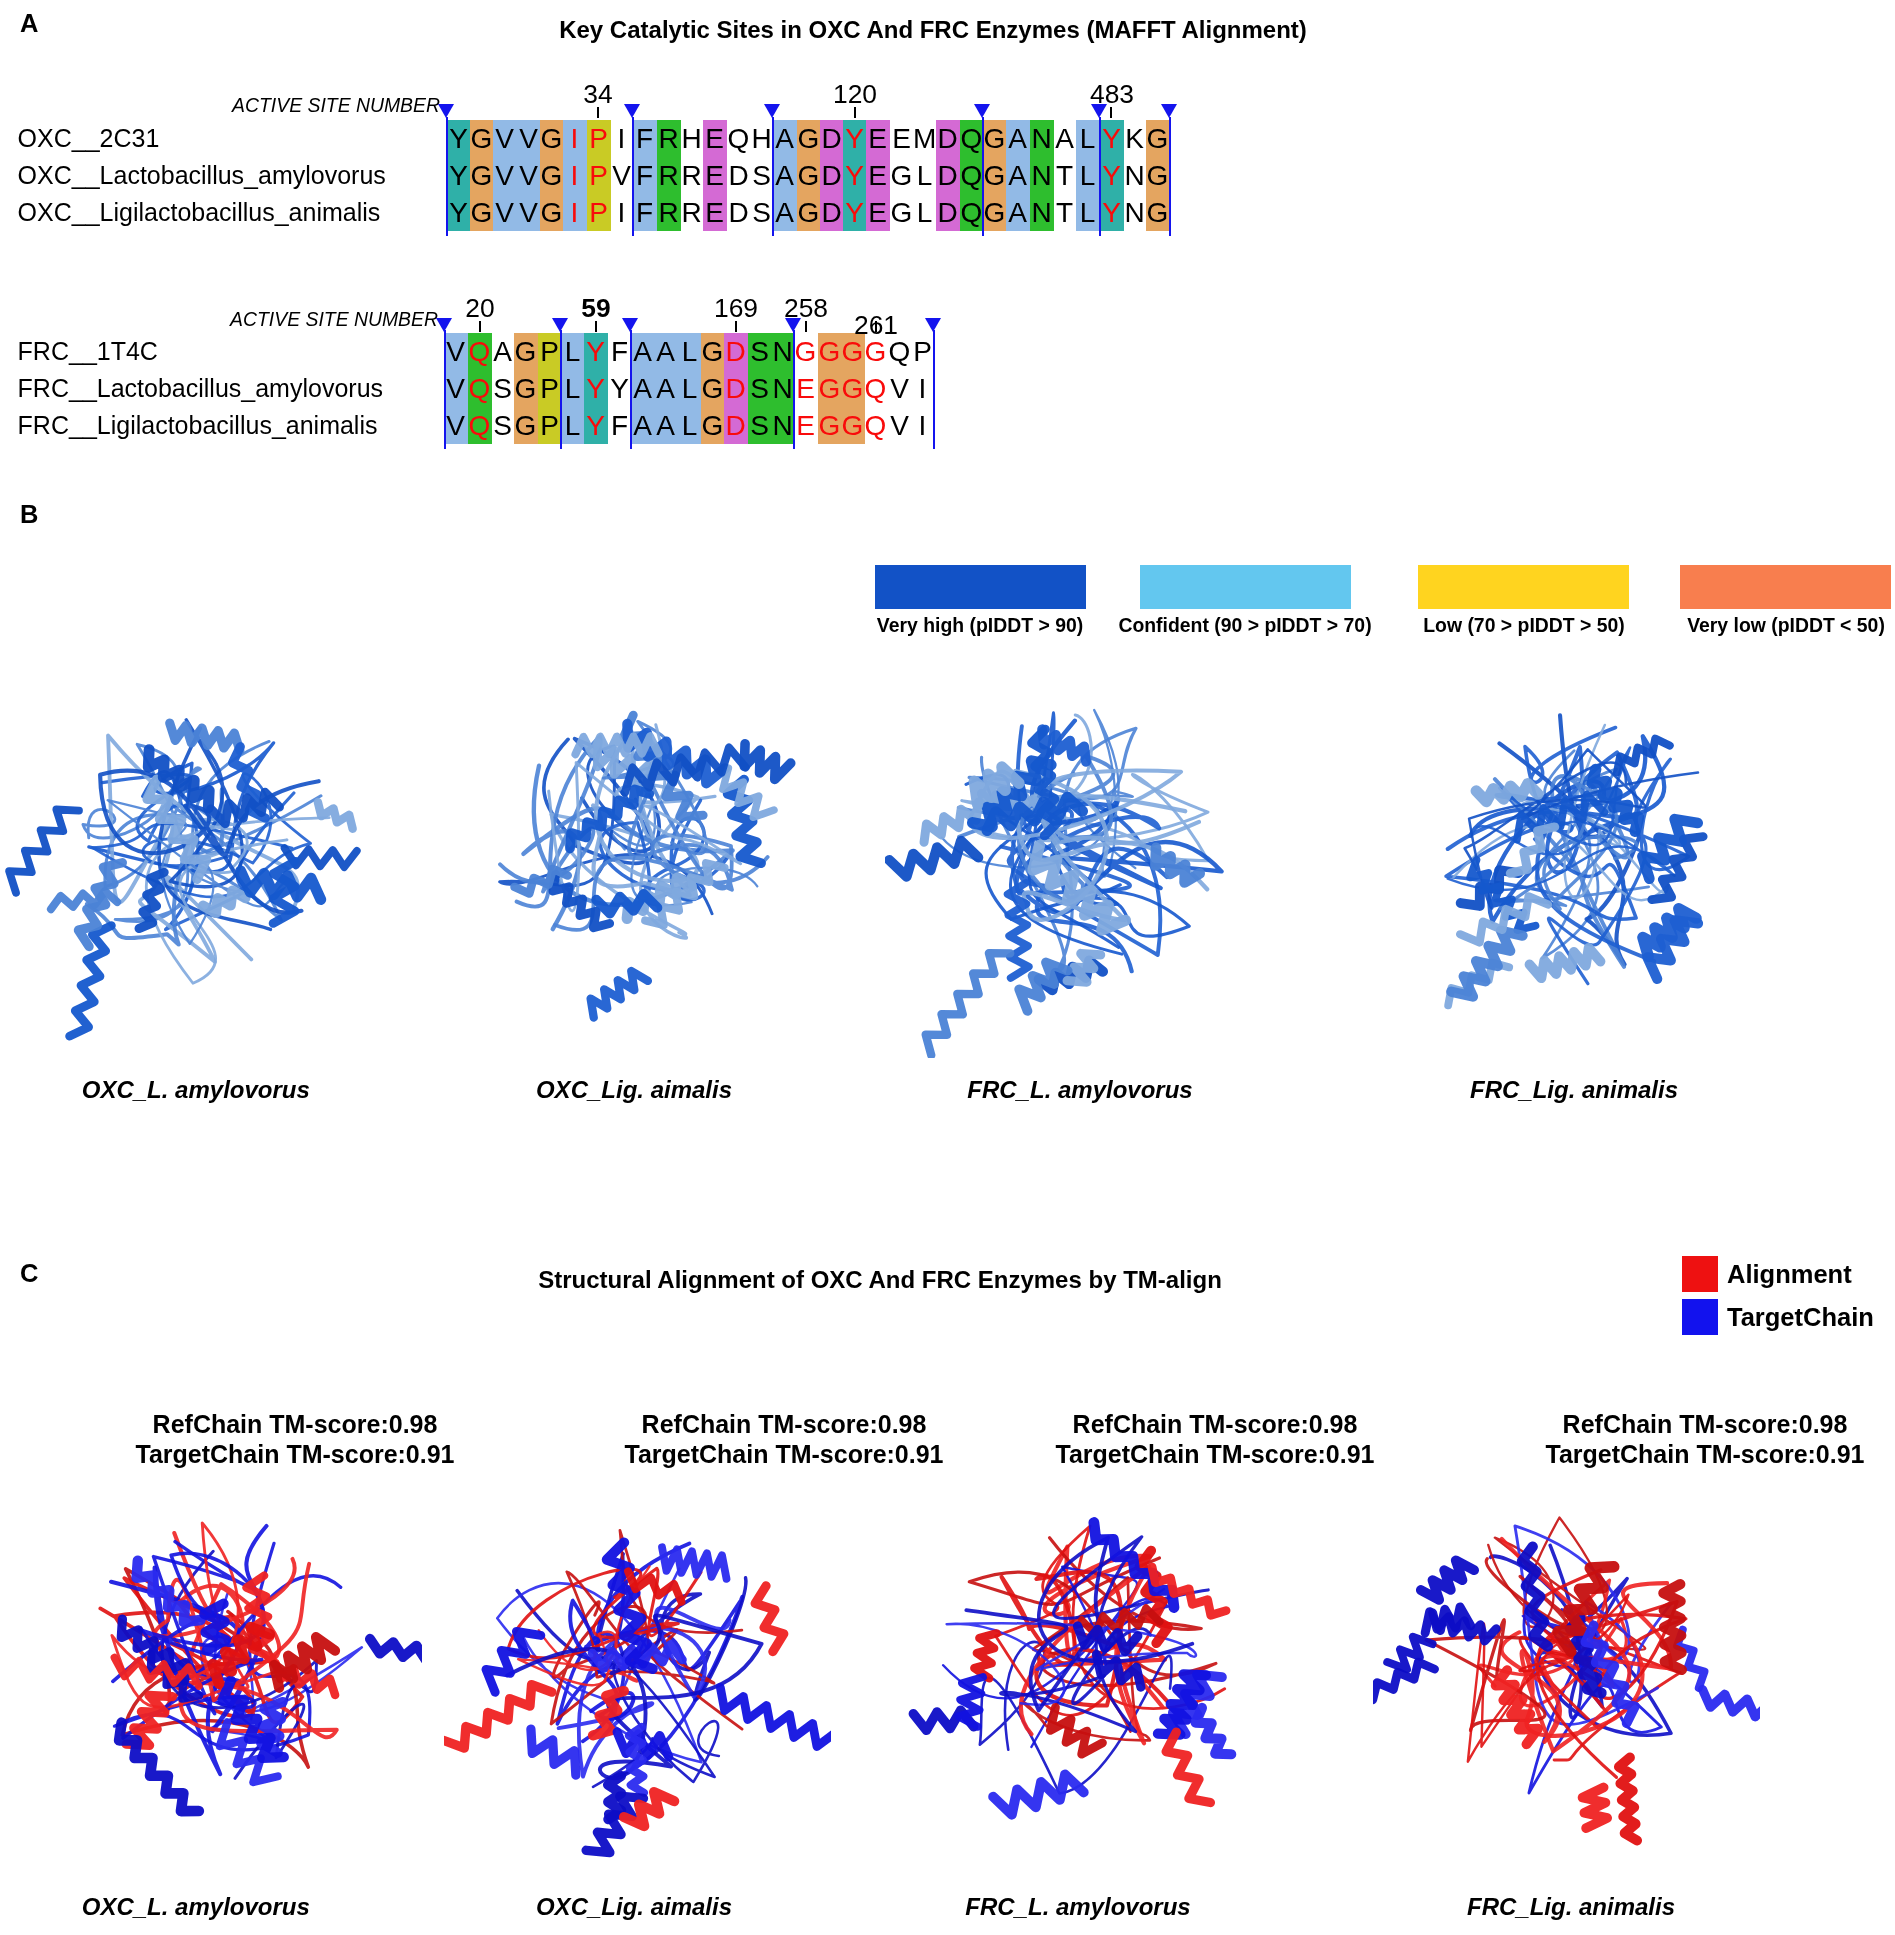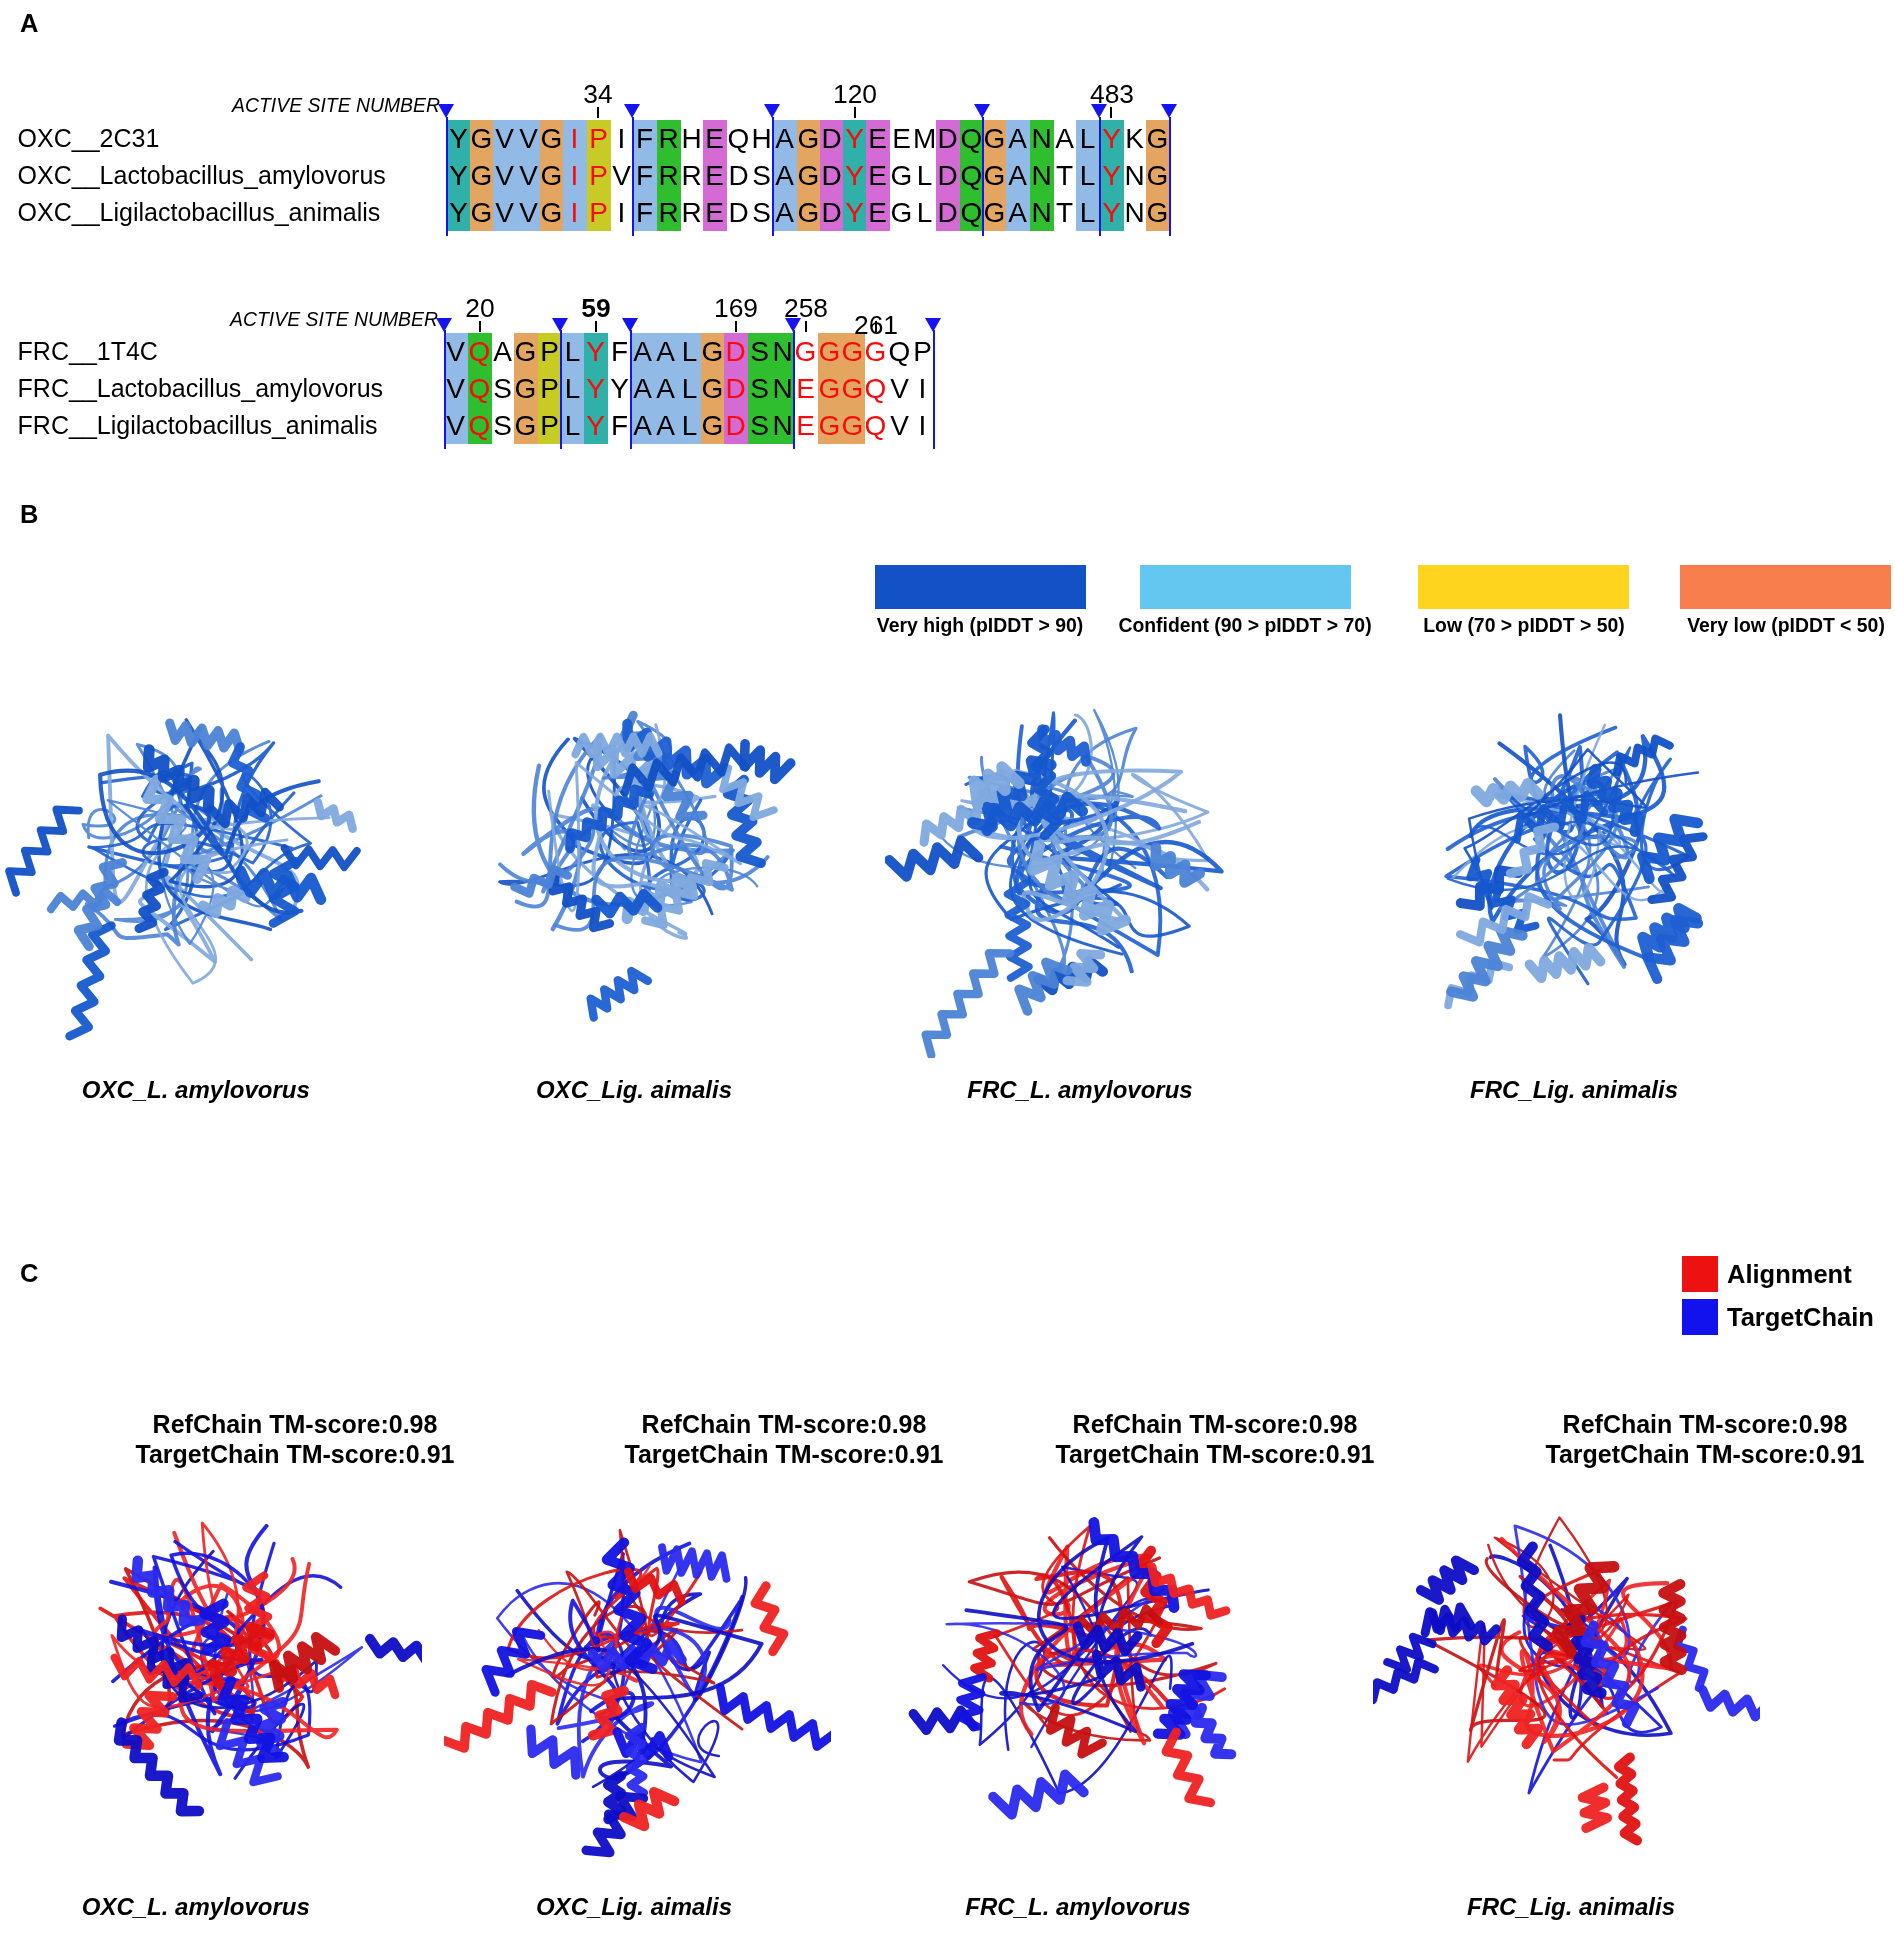--- a/index.html
+++ b/index.html
@@ -21,20 +21,21 @@
   .struct-label{font-size:24px;font-weight:bold;font-style:italic;text-align:center;white-space:nowrap;}
   .tm-block{font-size:25px;font-weight:bold;line-height:30px;text-align:center;white-space:nowrap;}
   .chain-legend-label{font-size:25.5px;font-weight:bold;line-height:37px;white-space:nowrap;}
 </style>
 </head>
 <body>
 
 <div id="page">
 
   <div class="abs panel-letter" style="left:20px;top:8.8px;">A</div>
+  <div class="abs panel-title" style="left:0;top:16px;width:1866px;">Key Catalytic Sites in OXC And FRC Enzymes (MAFFT Alignment)</div>
   <div class="abs asn-label" style="right:1455px;top:94px;">ACTIVE SITE NUMBER</div>
   <div class="abs asn-label" style="right:1457px;top:308px;">ACTIVE SITE NUMBER</div>
   <div id="grid-oxc">
       <div class="abs" style="left: 447px; top: 120px; width: 24px; height: 111px; background: rgb(47, 176, 168);"></div>
       <div class="abs" style="left: 470px; top: 120px; width: 24px; height: 111px; background: rgb(228, 165, 96);"></div>
       <div class="abs" style="left: 493px; top: 120px; width: 24px; height: 111px; background: rgb(146, 186, 230);"></div>
       <div class="abs" style="left: 517px; top: 120px; width: 24px; height: 111px; background: rgb(146, 186, 230);"></div>
       <div class="abs" style="left: 540px; top: 120px; width: 24px; height: 111px; background: rgb(228, 165, 96);"></div>
       <div class="abs" style="left: 563px; top: 120px; width: 24px; height: 111px; background: rgb(146, 186, 230);"></div>
       <div class="abs" style="left: 587px; top: 120px; width: 24px; height: 111px; background: rgb(201, 203, 37);"></div>
@@ -397,20 +398,21 @@
           <path d="M722.5 345.6L670.0 337.0L685.8 387.8L633.3 379.3L649.1 430.0L596.7 421.5L612.5 472.3" fill="none" stroke="#1558CE" stroke-width="24.242745181545615" stroke-linecap="round" stroke-linejoin="round" opacity="0.95"></path>
           <path d="M324.2 601.8L275.0 590.5L296.0 636.4L246.8 625.1L267.8 671.1L218.5 659.8L239.6 705.7L190.3 694.5L211.3 740.4L162.1 729.1" fill="none" stroke="#4B83D6" stroke-width="23.289177942089736" stroke-linecap="round" stroke-linejoin="round" opacity="0.95"></path>
           <path d="M397.2 354.6L358.5 363.7L366.2 402.7L327.4 411.8L335.1 450.9L296.4 460.0" fill="none" stroke="#7FA9DE" stroke-width="20.673357520950958" stroke-linecap="round" stroke-linejoin="round" opacity="0.95"></path>
           <path d="M382.1 531.1L337.8 512.5L330.2 559.9L285.9 541.2L278.3 588.6L234.0 570.0L226.4 617.4L182.2 598.7" fill="none" stroke="#7FA9DE" stroke-width="18.779151800787076" stroke-linecap="round" stroke-linejoin="round" opacity="0.95"></path>
           <path d="M490.5 223.8L482.5 255.5L514.9 251.0L506.9 282.7L539.3 278.3L531.3 310.0L563.7 305.5L555.7 337.2L588.1 332.8L580.1 364.5" fill="none" stroke="#1558CE" stroke-width="25.67453087796457" stroke-linecap="round" stroke-linejoin="round" opacity="0.95"></path>
         </svg></div>
       <div class="abs struct-label" style="left: 1376px; top: 1076px; width: 396px;">FRC_Lig. animalis</div>
     </div>
 
   <div class="abs panel-letter" style="left:20px;top:1259px;">C</div>
+  <div class="abs panel-title" style="left:0;top:1266px;width:1760px;">Structural Alignment of OXC And FRC Enzymes by TM-align</div>
 
   <div class="abs legend-swatch" id="ref-swatch" style="left: 1682px; top: 1256px; width: 36px; height: 36px; background: rgb(238, 17, 17);"></div>
   <div class="abs chain-legend-label" style="left:1727px;top:1256px;">Alignment</div>
   <div class="abs legend-swatch" id="target-swatch" style="left: 1682px; top: 1299px; width: 36px; height: 36px; background: rgb(18, 18, 238);"></div>
   <div class="abs chain-legend-label" style="left:1727px;top:1299px;">TargetChain</div>
 
   <div id="panelC-structures">
       <div class="abs tm-block" style="left: 75px; top: 1409px; width: 440px;">
         <div>RefChain TM-score:0.98</div>
         <div>TargetChain TM-score:0.91</div>

